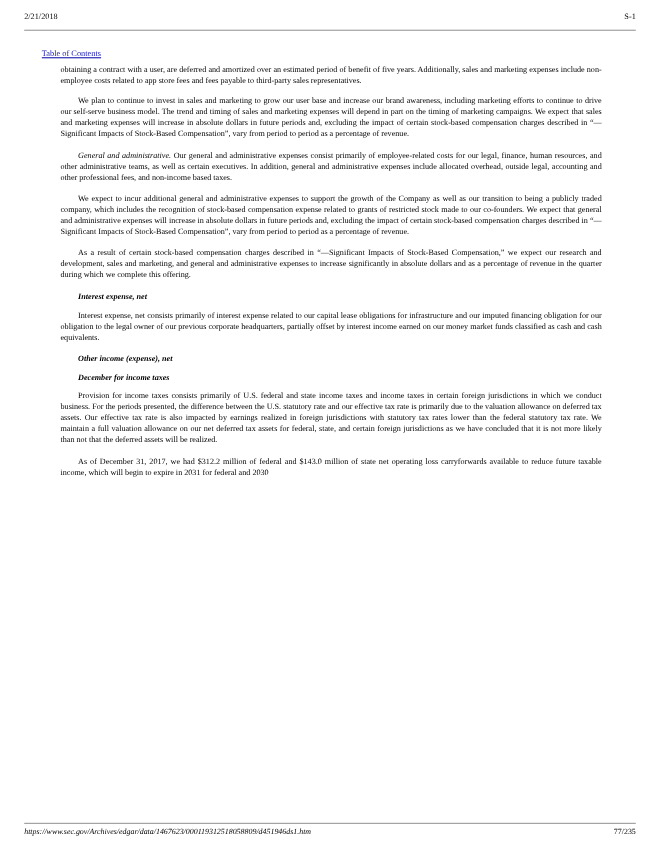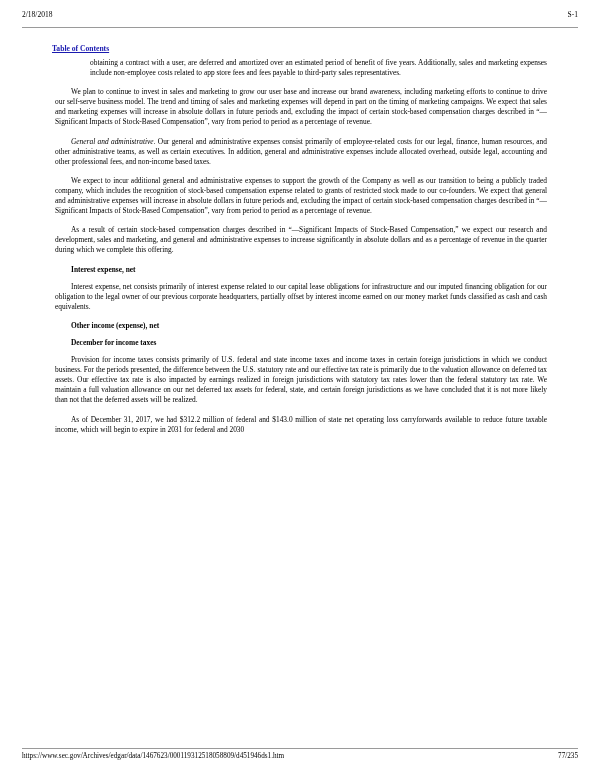--- a/index.html
+++ b/index.html
@@ -51,24 +51,24 @@
     left: 22px;
     right: 22px;
     border-top: 1px solid #9a9a9a;
     height: 0;
   }
 
   
   .toc-link {
     position: absolute;
     top: 44px;
-    left: 52px;
+    left: 38px;
     font-family: "Liberation Serif", serif;
     font-size: 7.6px;
-    font-weight: bold;
+    font-weight: normal;
     color: #1a1ab0;
     text-decoration: underline;
     cursor: pointer;
   }
 
   
   .content {
     position: absolute;
     top: 58px;
     left: 55px;
@@ -79,24 +79,24 @@
     color: #000;
   }
   .content p {
     margin: 0 0 9px 0;
   }
   .content p.indent {
     text-indent: 16px;
   }
   .content p.noindent {
     text-indent: 0;
-    margin-left: 35px;
   }
   .content p.sub-head {
     text-indent: 16px;
+    font-style: italic;
     font-weight: bold;
     margin-bottom: 7px;
     margin-top: 2px;
   }
   .content p.inline-italic-lead i {
   }
 
   .page-number {
     position: absolute;
     top: 518px;
@@ -113,20 +113,21 @@
     left: 22px;
     right: 22px;
     height: 14px;
     font-size: 7.2px;
     color: #000;
   }
   .doc-footer .ftr-url {
     position: absolute;
     left: 0;
     top: 0;
+    font-style: italic;
   }
   .doc-footer .ftr-pages {
     position: absolute;
     right: 0;
     top: 0;
   }
   .ftr-rule {
     position: absolute;
     bottom: 27px;
     left: 22px;
@@ -134,21 +135,21 @@
     border-top: 1px solid #9a9a9a;
     height: 0;
   }
 </style>
 </head>
 <body>
 
 <div class="page">
 
   <div class="doc-header">
-    <span class="hdr-date">2/18/2018</span>
+    <span class="hdr-date">2/21/2018</span>
     <span class="hdr-center">S-1</span>
   </div>
   <div class="hdr-rule"></div>
 
   <a class="toc-link" href="#">Table of Contents</a>
 
   <div class="content">
     <p class="noindent">obtaining a contract with a user, are deferred and amortized over an estimated period of benefit of five years. Additionally, sales and marketing expenses include non-employee costs related to app store fees and fees payable to third-party sales representatives.</p>
     <p class="indent">We plan to continue to invest in sales and marketing to grow our user base and increase our brand awareness, including marketing efforts to continue to drive our self-serve business model. The trend and timing of sales and marketing expenses will depend in part on the timing of marketing campaigns. We expect that sales and marketing expenses will increase in absolute dollars in future periods and, excluding the impact of certain stock-based compensation charges described in “—Significant Impacts of Stock-Based Compensation”, vary from period to period as a percentage of revenue.</p>
     <p class="indent inline-italic-lead"><i>General and administrative.</i><span> Our general and administrative expenses consist primarily of employee-related costs for our legal, finance, human resources, and other administrative teams, as well as certain executives. In addition, general and administrative expenses include allocated overhead, outside legal, accounting and other professional fees, and non-income based taxes.</span></p>

